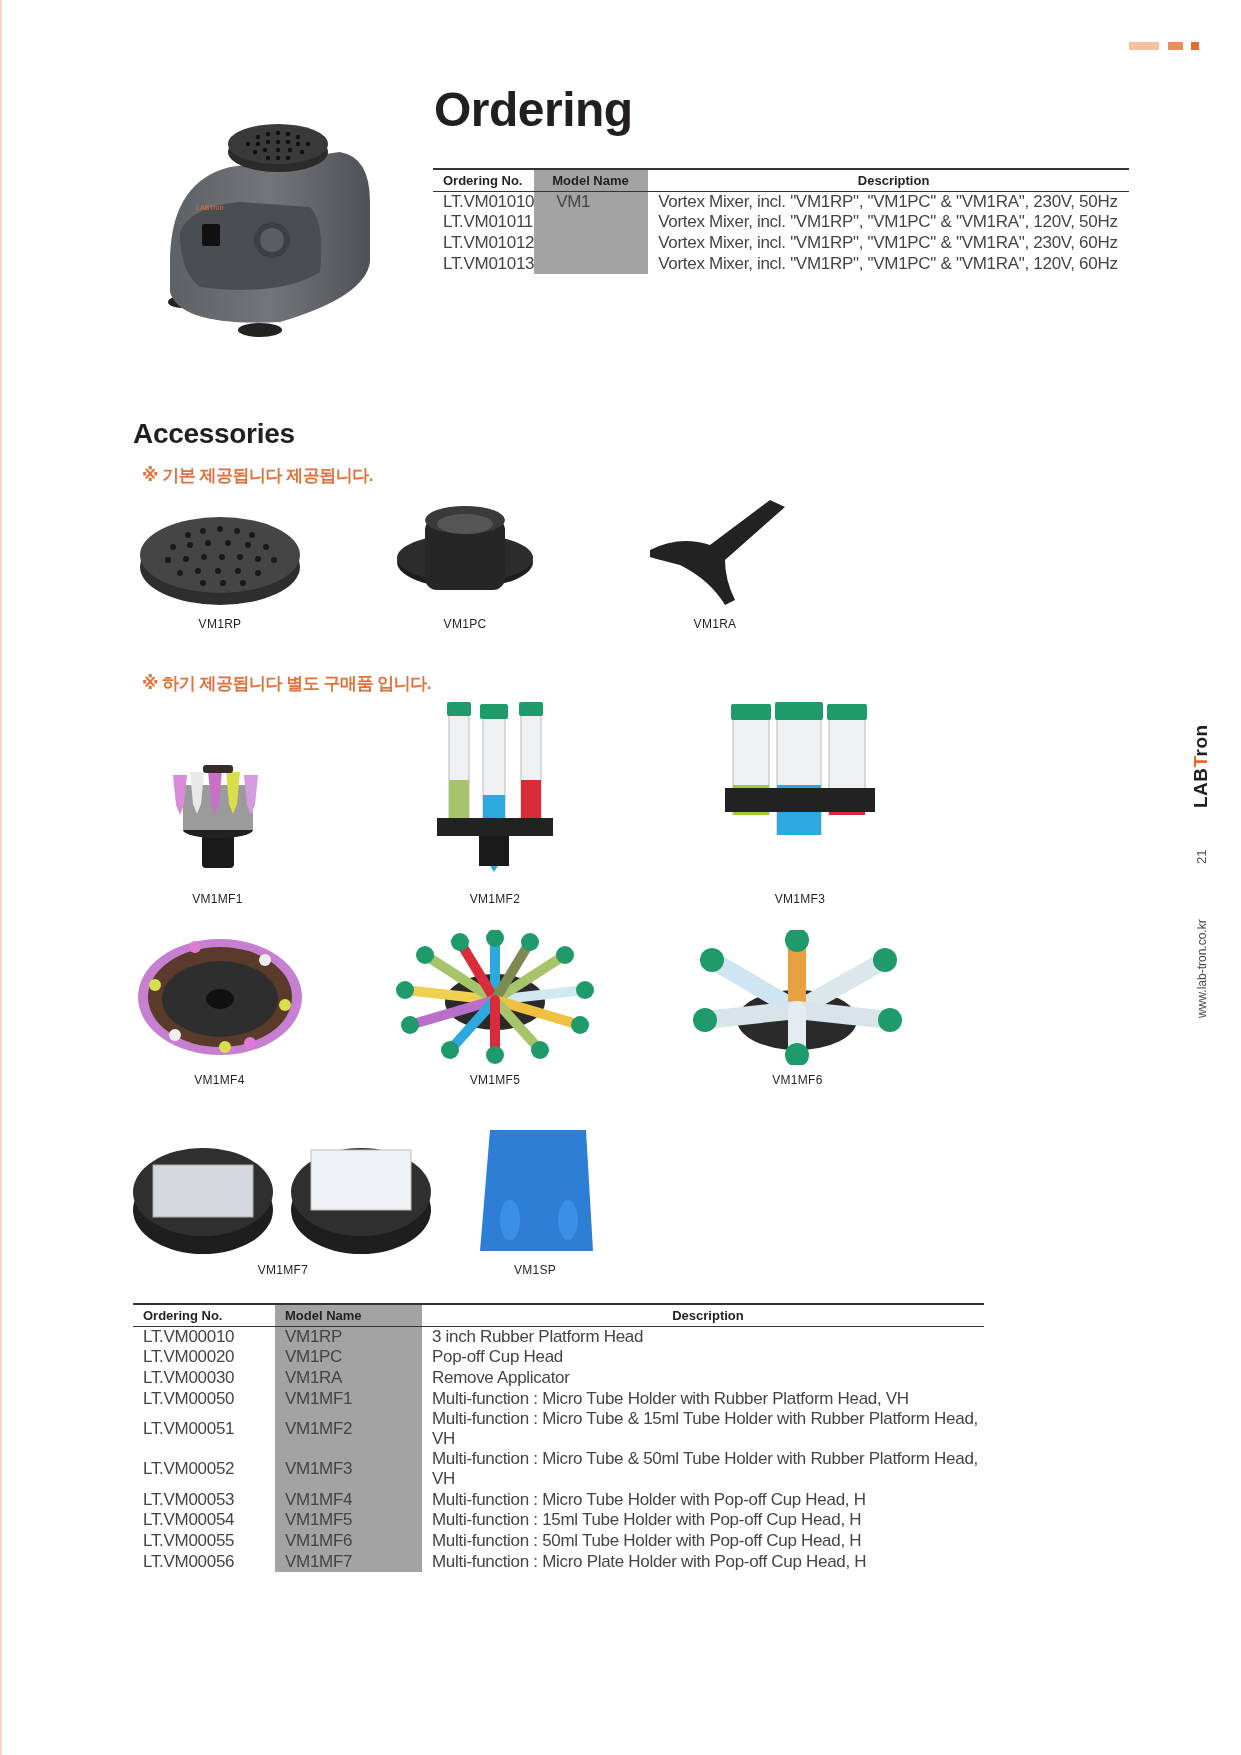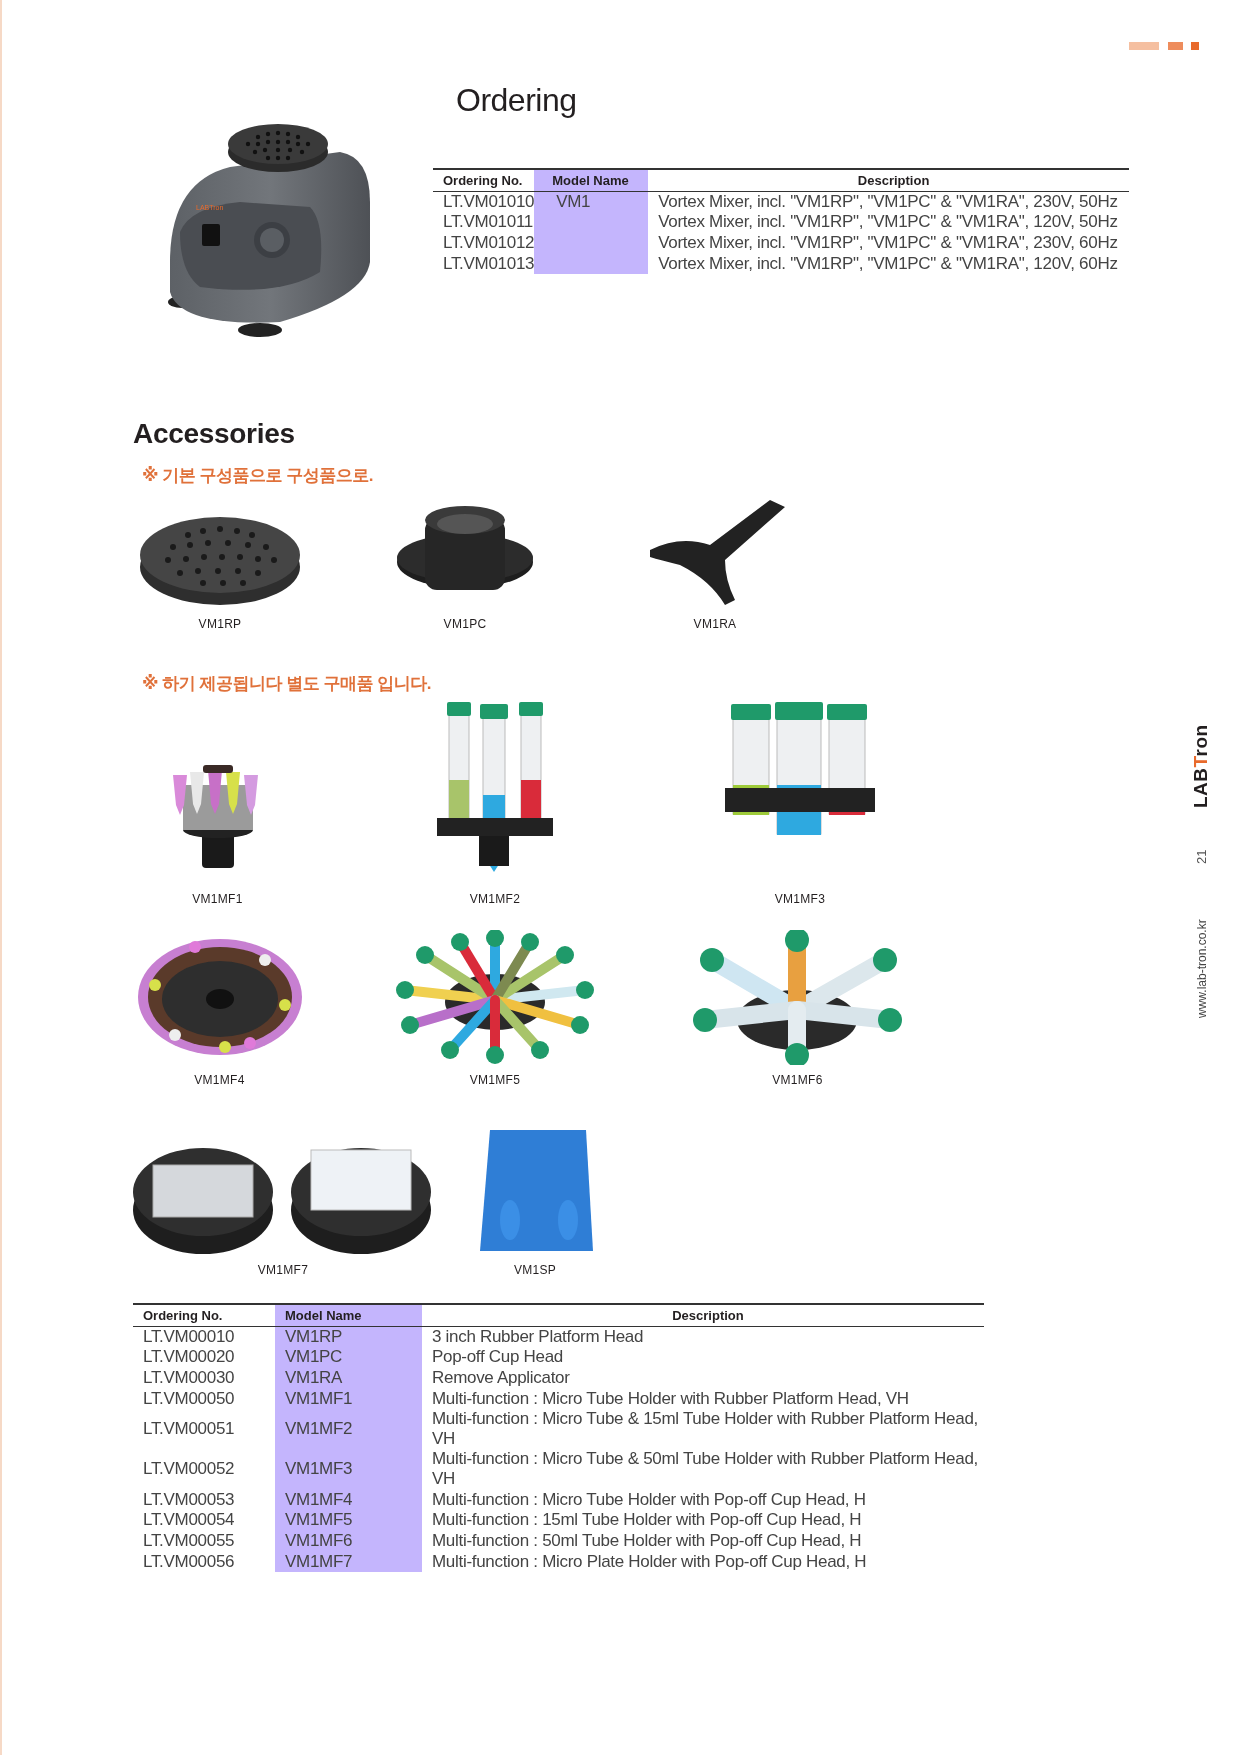--- a/index.html
+++ b/index.html
@@ -16,27 +16,27 @@
 
   .side-brand { position: absolute; left: 1190px; top: 736px; width: 30px; height: 290px; }
   .side-brand .vert { position: absolute; left: 0; transform-origin: left top; transform: rotate(-90deg); white-space: nowrap; }
   .brand-logo { top: 72px; font-weight: bold; font-size: 19px; color: #231f20; letter-spacing: 0.5px; }
   .brand-logo .accent { color: #e86a2c; }
   .page-num { top: 128px; left: 4px !important; font-size: 13px; color: #555; }
   .site-url { top: 282px; left: 5px !important; font-size: 12px; color: #444; }
 
   .main-image { position: absolute; left: 160px; top: 112px; width: 220px; height: 230px; }
 
-  .section-title-ordering { position: absolute; left: 456px; top: 82px; font-size: 32px; font-weight: normal; letter-spacing: -0.5px; }
+  .section-title-ordering { position: absolute; left: 434px; top: 82px; font-size: 48px; font-weight: bold; letter-spacing: -0.5px; }
   .section-title-acc { position: absolute; left: 133px; top: 418px; font-size: 28px; font-weight: bold; letter-spacing: -0.3px; }
 
   table.spec { position: absolute; border-collapse: collapse; font-family: "Liberation Sans", sans-serif; }
   table.spec th { font-weight: bold; font-size: 13px; color: #231f20; height: 22px; border-top: 2px solid #333; border-bottom: 1.5px solid #333; text-align: left; padding: 0 0 0 10px; }
   table.spec td { font-size: 17px; color: #444; height: 20.8px; padding: 0 0 0 10px; font-weight: normal; letter-spacing: -0.3px; }
-  table.spec .shade { background: #c4b5fd; margin-left: 29px; }
+  table.spec .shade { background: #a3a3a3; margin-left: 29px; }
   table.spec th.desc { text-align: center; }
 
   .tbl-top { left: 433px; top: 168px; width: 696px; }
   .tbl-top col.c1 { width: 92px; }
   .tbl-top col.c2 { width: 114px; }
 
   .tbl-bot { left: 133px; top: 1303px; width: 851px; }
   .tbl-bot col.c1 { width: 142px; }
   .tbl-bot col.c2 { width: 147px; }
 
@@ -142,21 +142,21 @@
     </tr>
     <tr>
       <td>LT.VM01013</td>
       <td class="shade"></td>
       <td>Vortex Mixer, incl. "VM1RP", "VM1PC" &amp; "VM1RA", 120V, 60Hz</td>
     </tr>
   </tbody>
 </table>
 
 <div class="section-title-acc">Accessories</div>
-<div class="note note1">※ 기본 구성품으로 구성품으로.</div>
+<div class="note note1">※ 기본 제공됩니다 제공됩니다.</div>
 
 <div class="acc-item" style="left:135px; top:505px; width:170px; height:135px;">
   <svg class="img" width="165" height="105" viewBox="0 0 165 105">
     <ellipse cx="82" cy="62" rx="80" ry="38" fill="#2e2e2e"></ellipse>
     <ellipse cx="82" cy="50" rx="80" ry="38" fill="#454545"></ellipse>
     <g fill="#1a1a1a">
       <circle cx="50" cy="30" r="3"></circle>
         <circle cx="65" cy="26" r="3"></circle>
         <circle cx="82" cy="24" r="3"></circle>
         <circle cx="99" cy="26" r="3"></circle>

